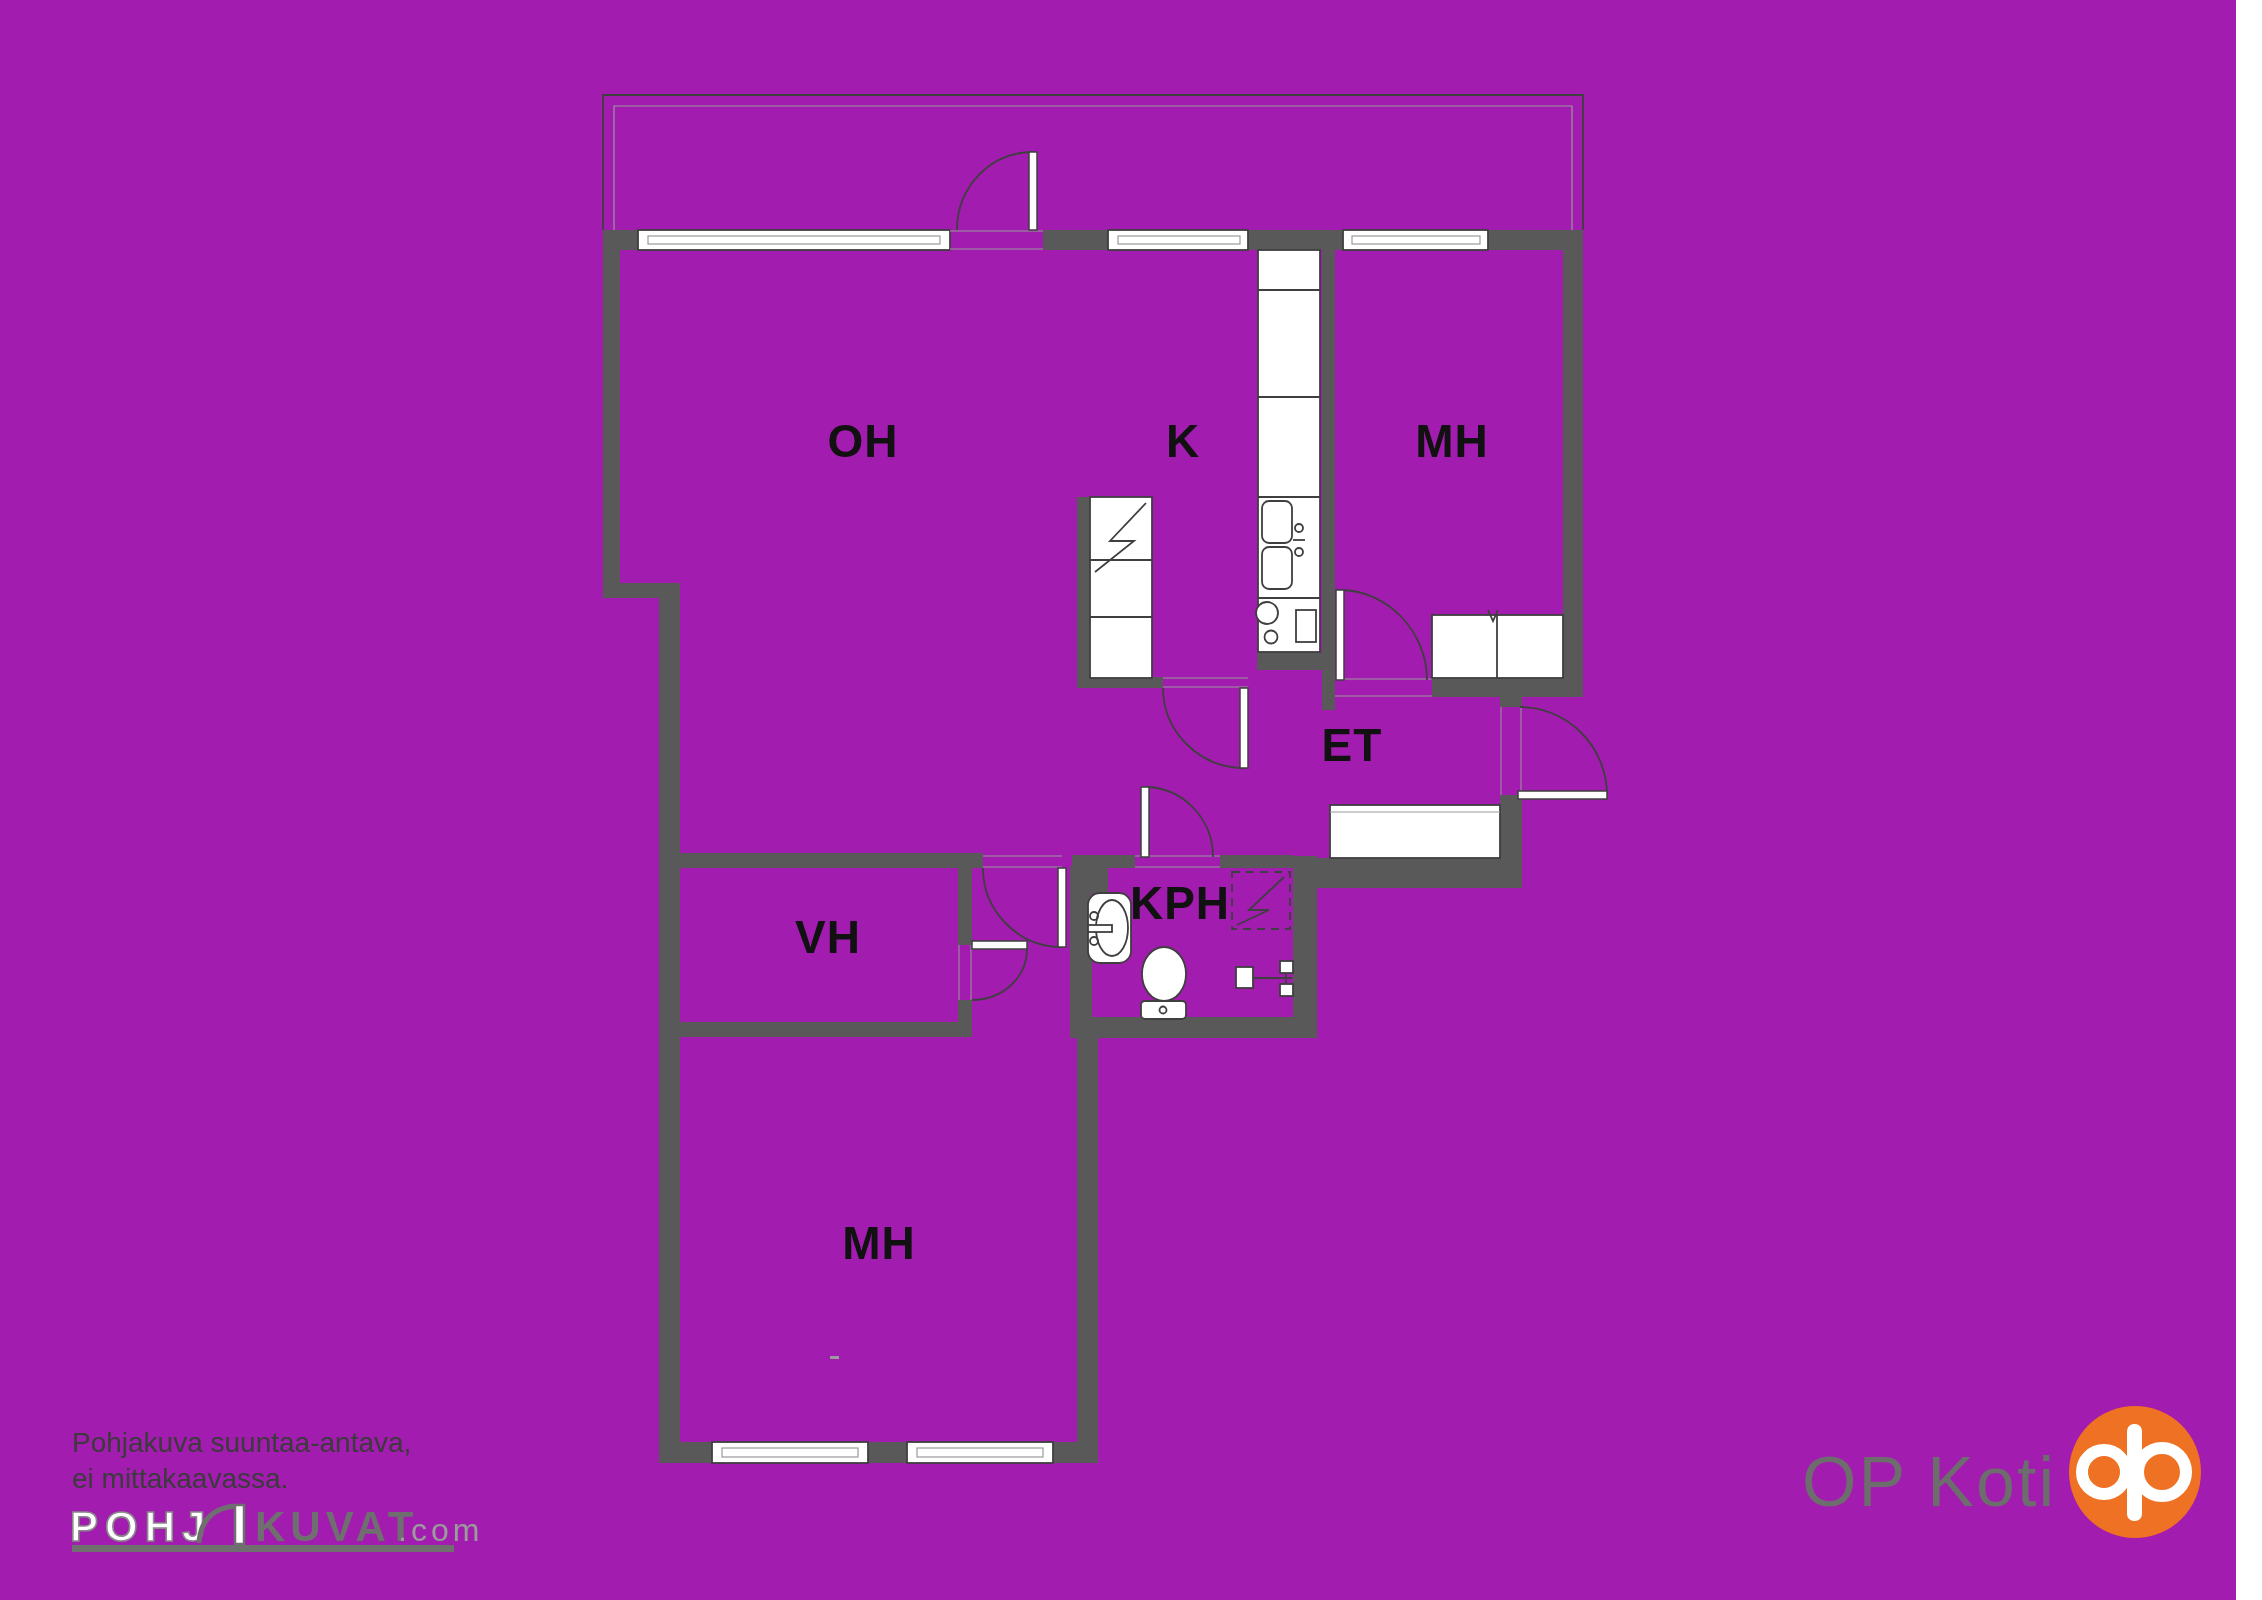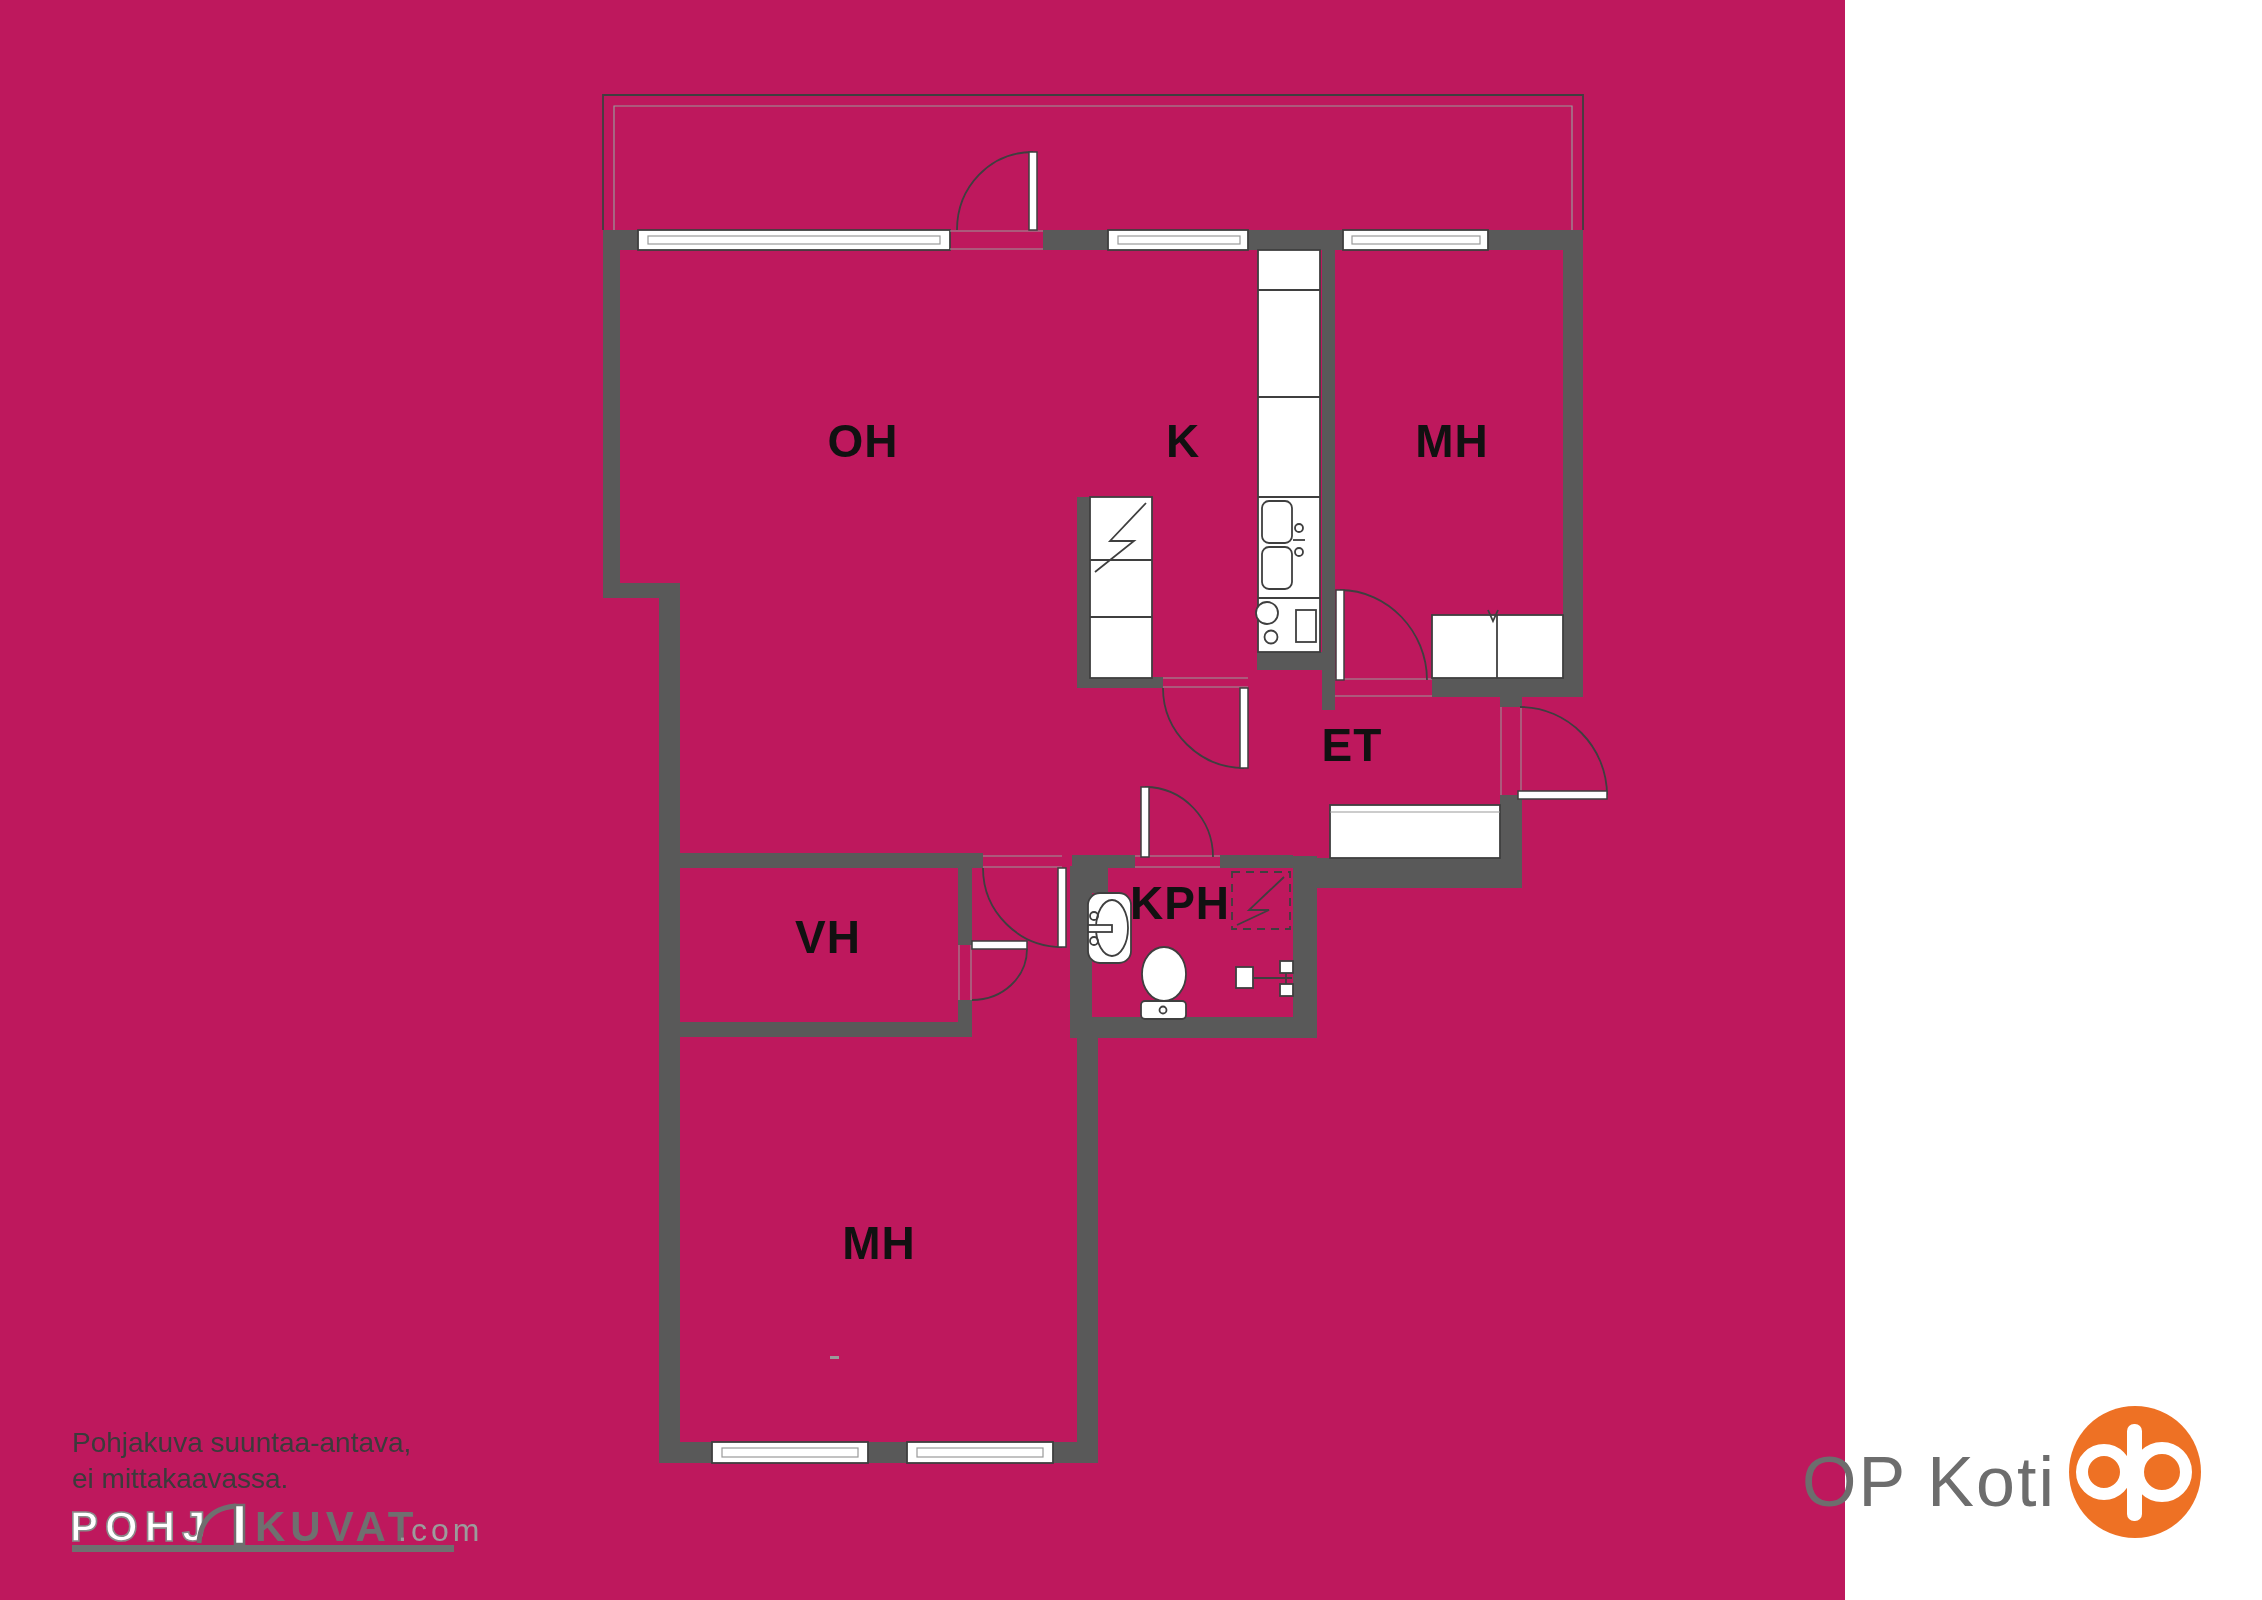--- a/index.html
+++ b/index.html
@@ -1,16 +1,16 @@
 <!DOCTYPE html>
 <html style="--wall: #595959; --line: #3f3f3f; --thin: #9a9a9a; --label: #111111; --footer_text: #3b3b3b; --logo_gray: #6f6f6f; --logo_light: #9b9b9b; --op_text: #6d6d6d; --op_orange: #ee7124;"><head>
 <meta charset="utf-8">
 <style>
   html,body{margin:0;padding:0;background:#fff;width:2262px;height:1600px;overflow:hidden;}
-  #stage{position:relative;width:1845px;height:1600px;background:#be185d;}
+  #stage{position:relative;width:2236px;height:1600px;background:#a21caf;}
   svg{position:absolute;left:0;top:0;}
   text{font-family:"Liberation Sans","DejaVu Sans",sans-serif;}
   .room-label{font-size:46px;font-weight:bold;fill:var(--label);letter-spacing:1px;}
   .disclaimer{font-size:28px;fill:var(--footer_text);}
   .thinline{stroke:var(--line);stroke-width:1.8;fill:none;}
   .hairline{stroke:var(--thin);stroke-width:1.2;fill:none;}
   .fixture{stroke:var(--line);stroke-width:1.8;fill:#fff;}
   .wall{fill:var(--wall);}
   .leaf{fill:#fff;stroke:var(--line);stroke-width:1.5;}
 </style>

